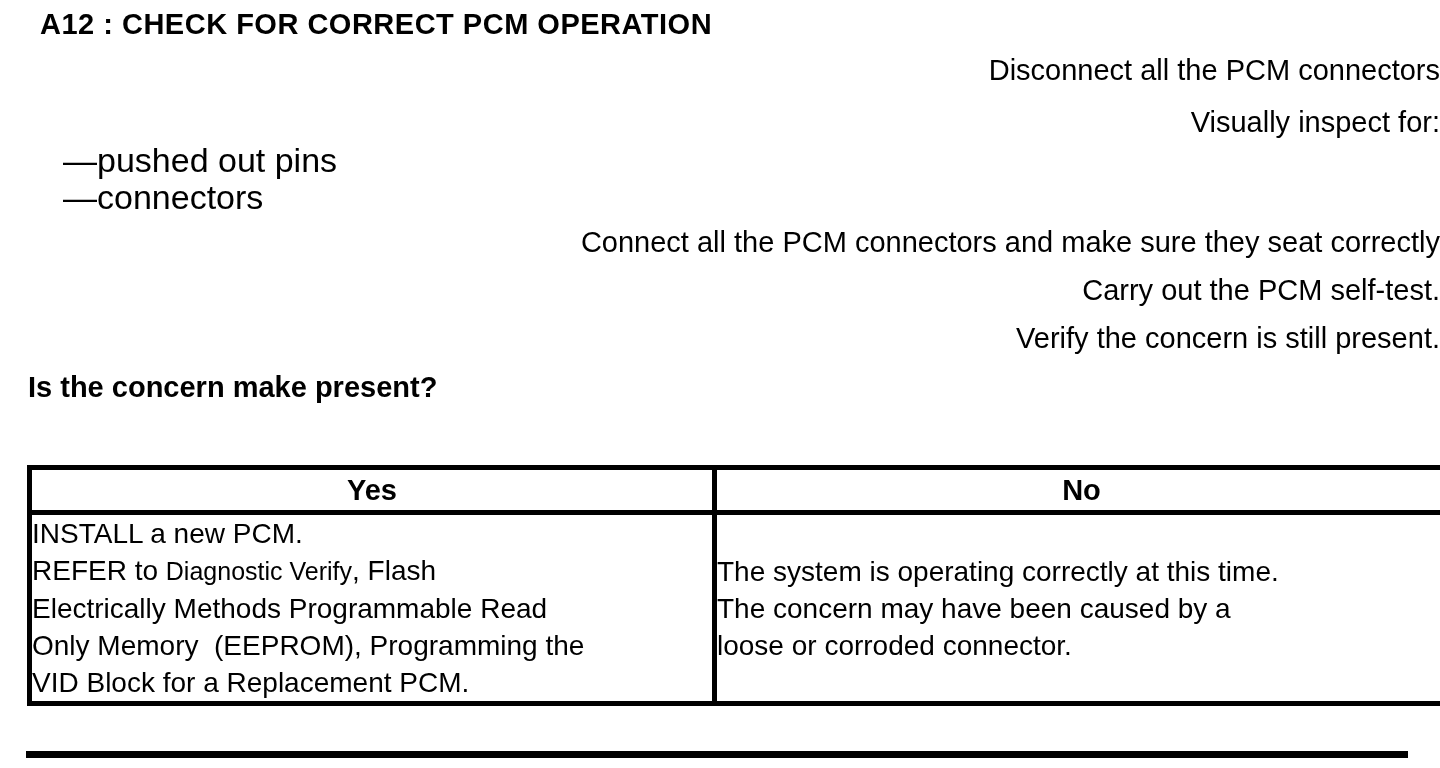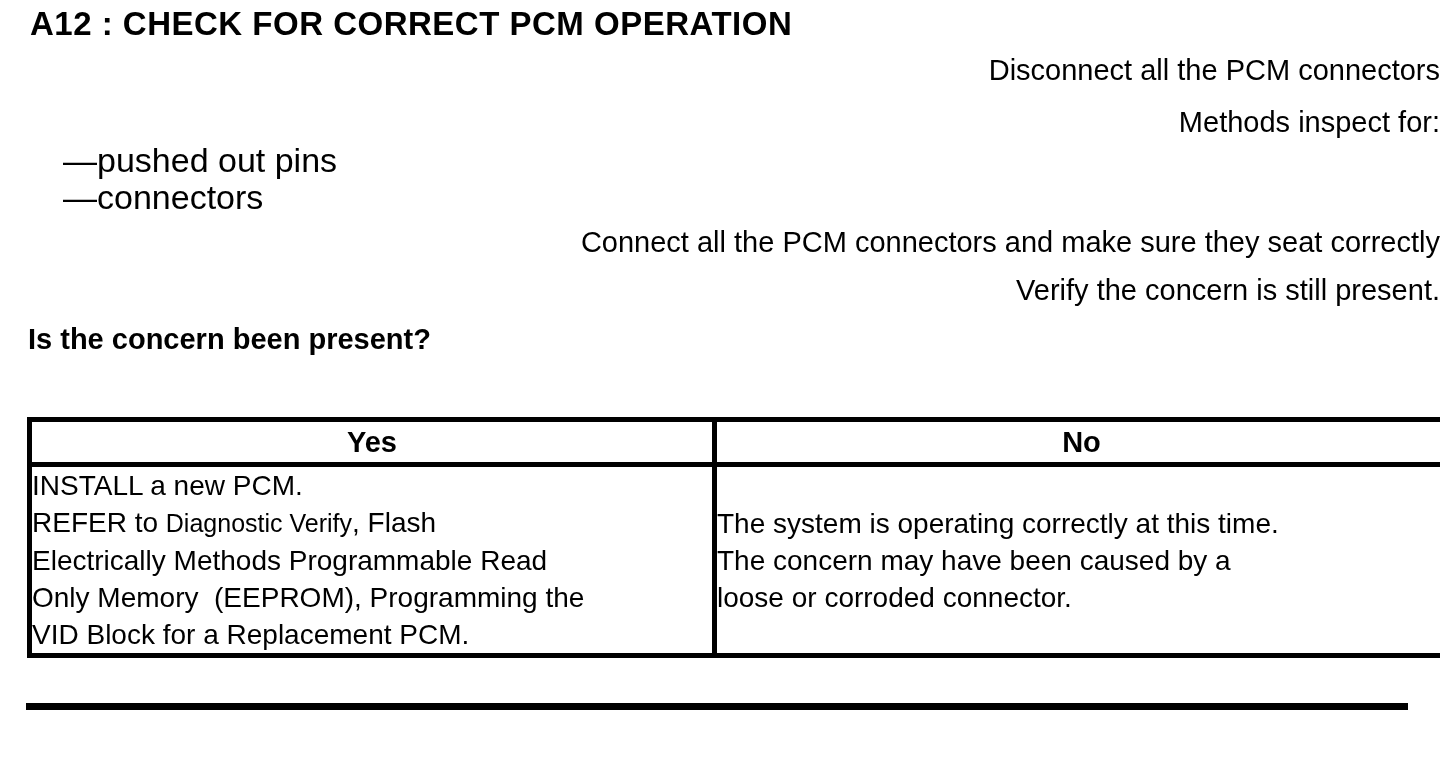--- a/index.html
+++ b/index.html
@@ -9,25 +9,25 @@
     overflow: hidden;
     font-family: "Liberation Sans", "DejaVu Sans", sans-serif;
     color: #000000;
   }
   .page {
     position: relative;
     width: 1440px; height: 768px;
     padding: 10px 0 0 28px;
   }
   .heading {
-    font-size: 33px;
+    font-size: 29px;
     font-weight: bold;
     line-height: 28px;
     letter-spacing: 0.5px;
-    margin-left: 2px;
+    margin-left: 12px;
   }
   .step {
     font-size: 29px;
     line-height: 33px;
     font-weight: normal;
     text-align: right;
   }
   .dash-item {
     font-size: 34px;
     line-height: 33px;
@@ -85,32 +85,33 @@
 </style>
 </head>
 <body>
 
 <div class="page">
 
   <div class="heading">A12 : CHECK FOR CORRECT PCM OPERATION</div>
 
   <div class="step mt16">Disconnect all the PCM connectors</div>
 
-  <div class="step mt19">Methods inspect for:</div>
+  <div class="step mt19">Visually inspect for:</div>
 
   <div class="dash-item mt5">—pushed out pins</div>
 
   <div class="dash-item mt4">—connectors</div>
 
   <div class="step mt12">Connect all the PCM connectors and make sure they seat correctly</div>
 
+  <div class="step mt15">Carry out the PCM self-test.</div>
 
   <div class="step mt15">Verify the concern is still present.</div>
 
-  <div class="question mt16">Is the concern been present?</div>
+  <div class="question mt16">Is the concern make present?</div>
 
   <table class="decision-table">
     <colgroup>
       <col class="yes-col">
       <col class="no-col">
     </colgroup>
     <thead>
       <tr>
         <th>Yes</th>
         <th>No</th>

